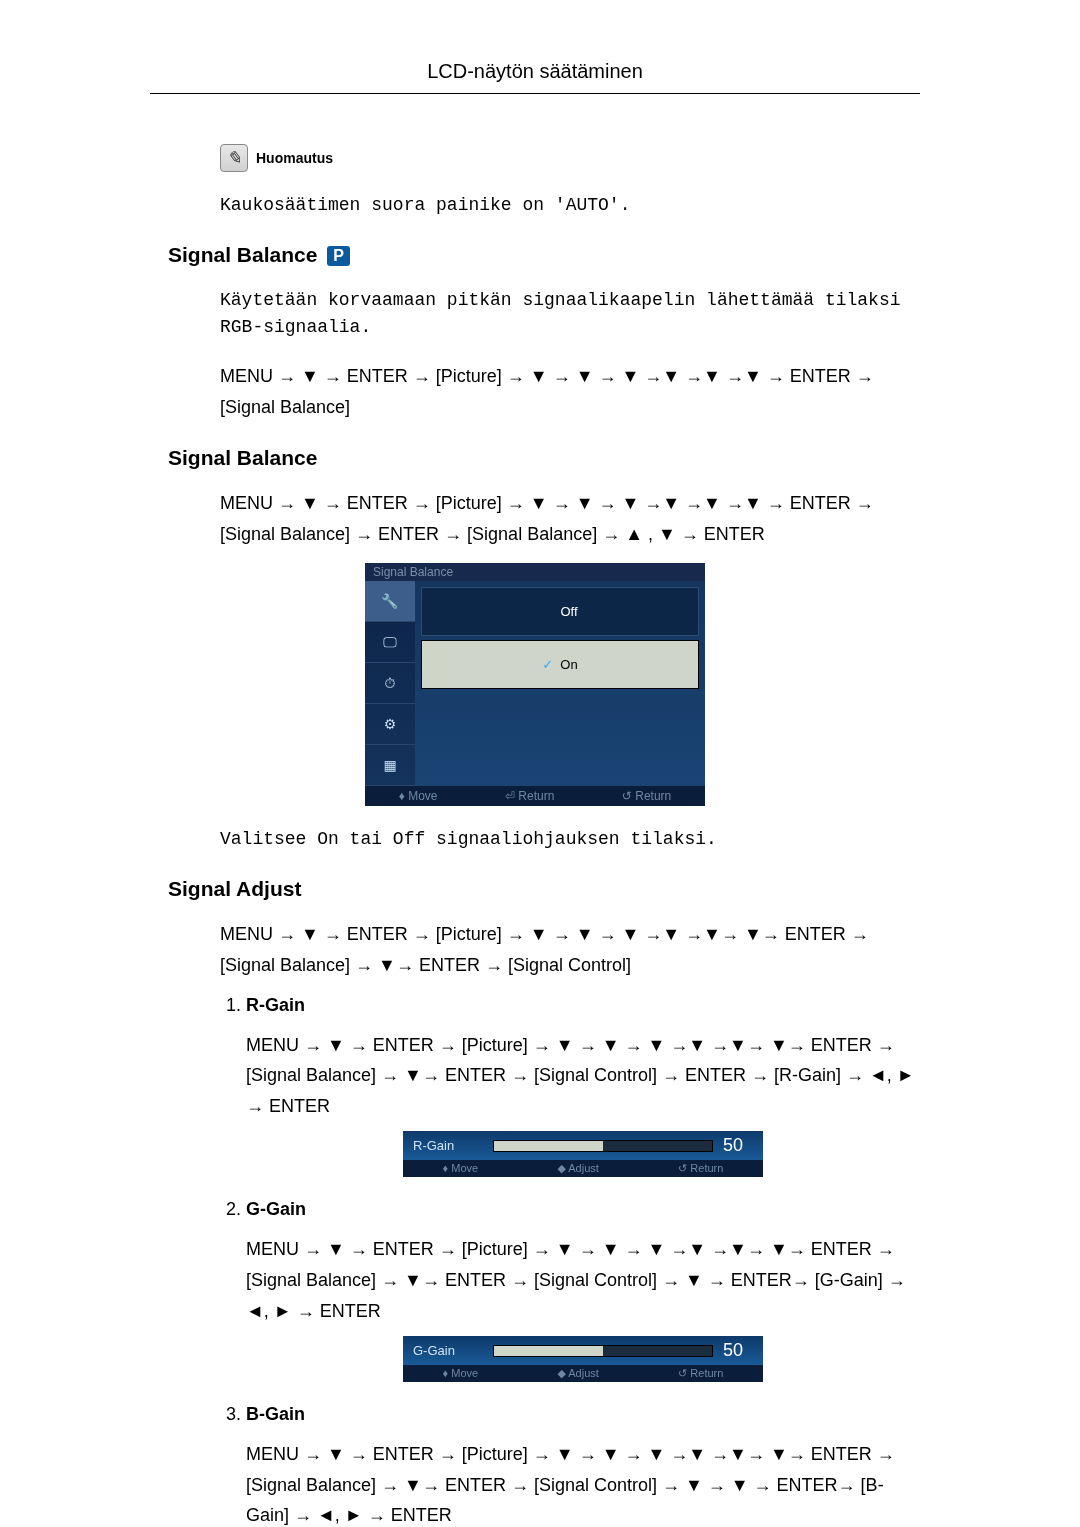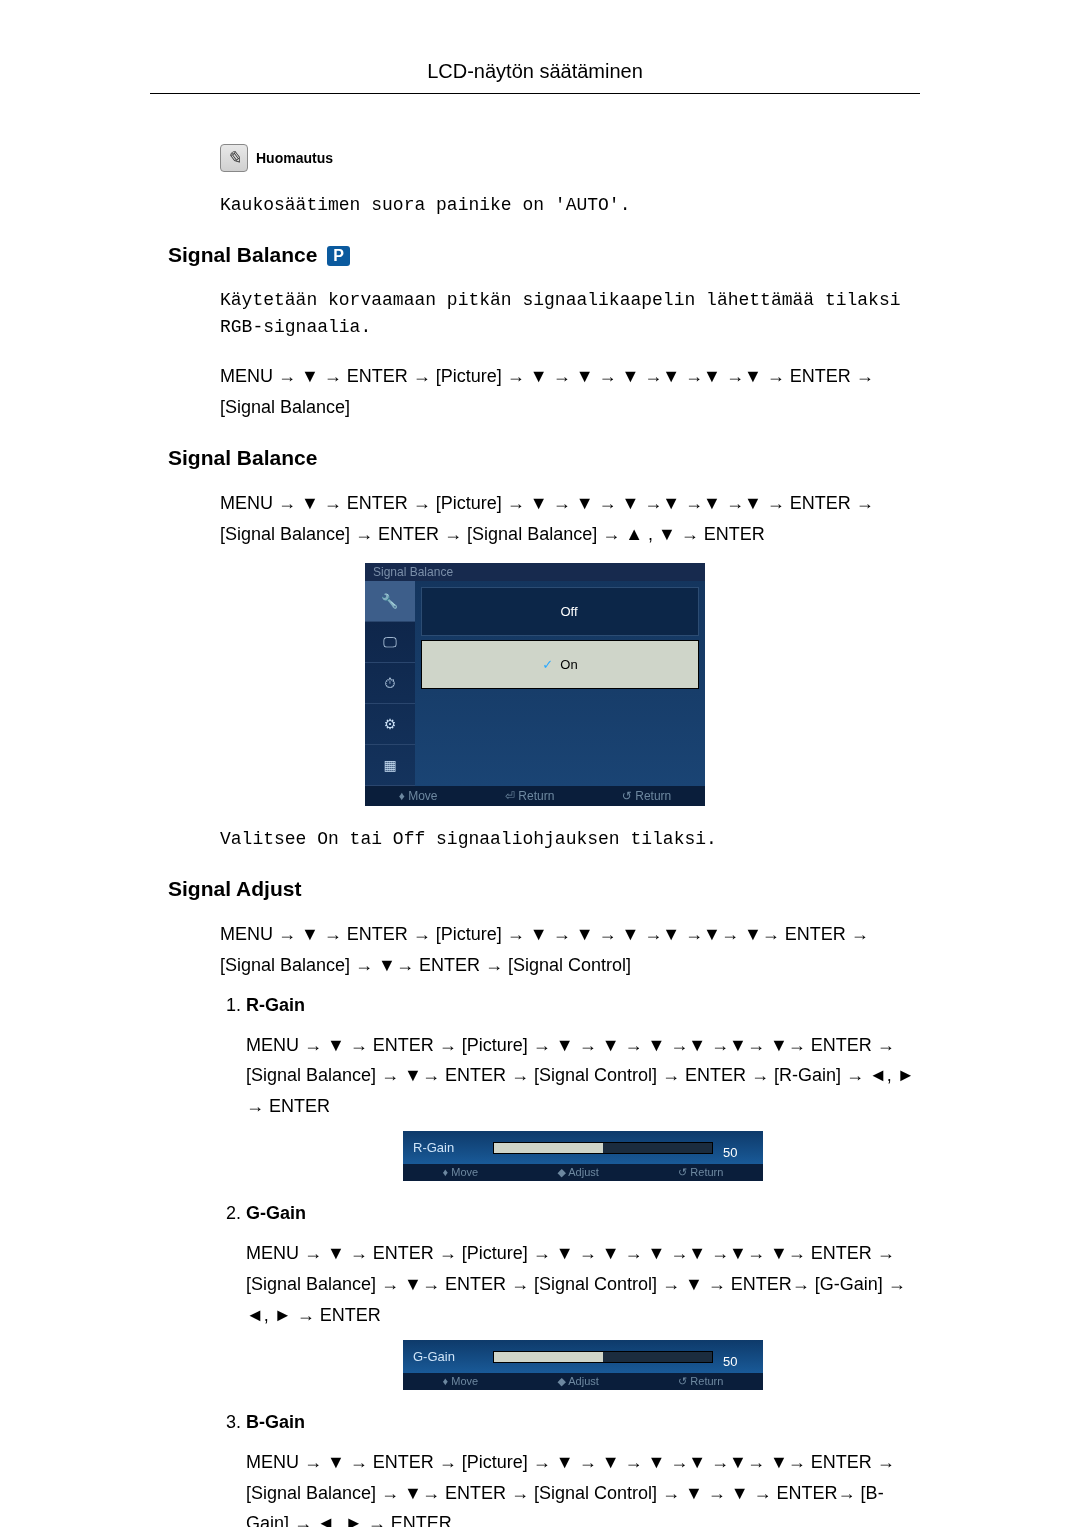--- a/index.html
+++ b/index.html
@@ -183,22 +183,21 @@
   }
   .gain-fill {
     position: absolute;
     left: 0; top: 0; bottom: 0;
     width: 50%;
     background: #cfd5c9;
   }
   .gain-val {
     width: 30px;
     color: #fff;
-    font-size: 13px;
-    margin-top: 10px;
+    font-size: 18px;
   }
   .gain-footer {
     background: #0a1e3b;
     color: #6d88a0;
     font-size: 11px;
     padding: 2px 0;
     display: flex;
     justify-content: space-around;
   }
 </style>

